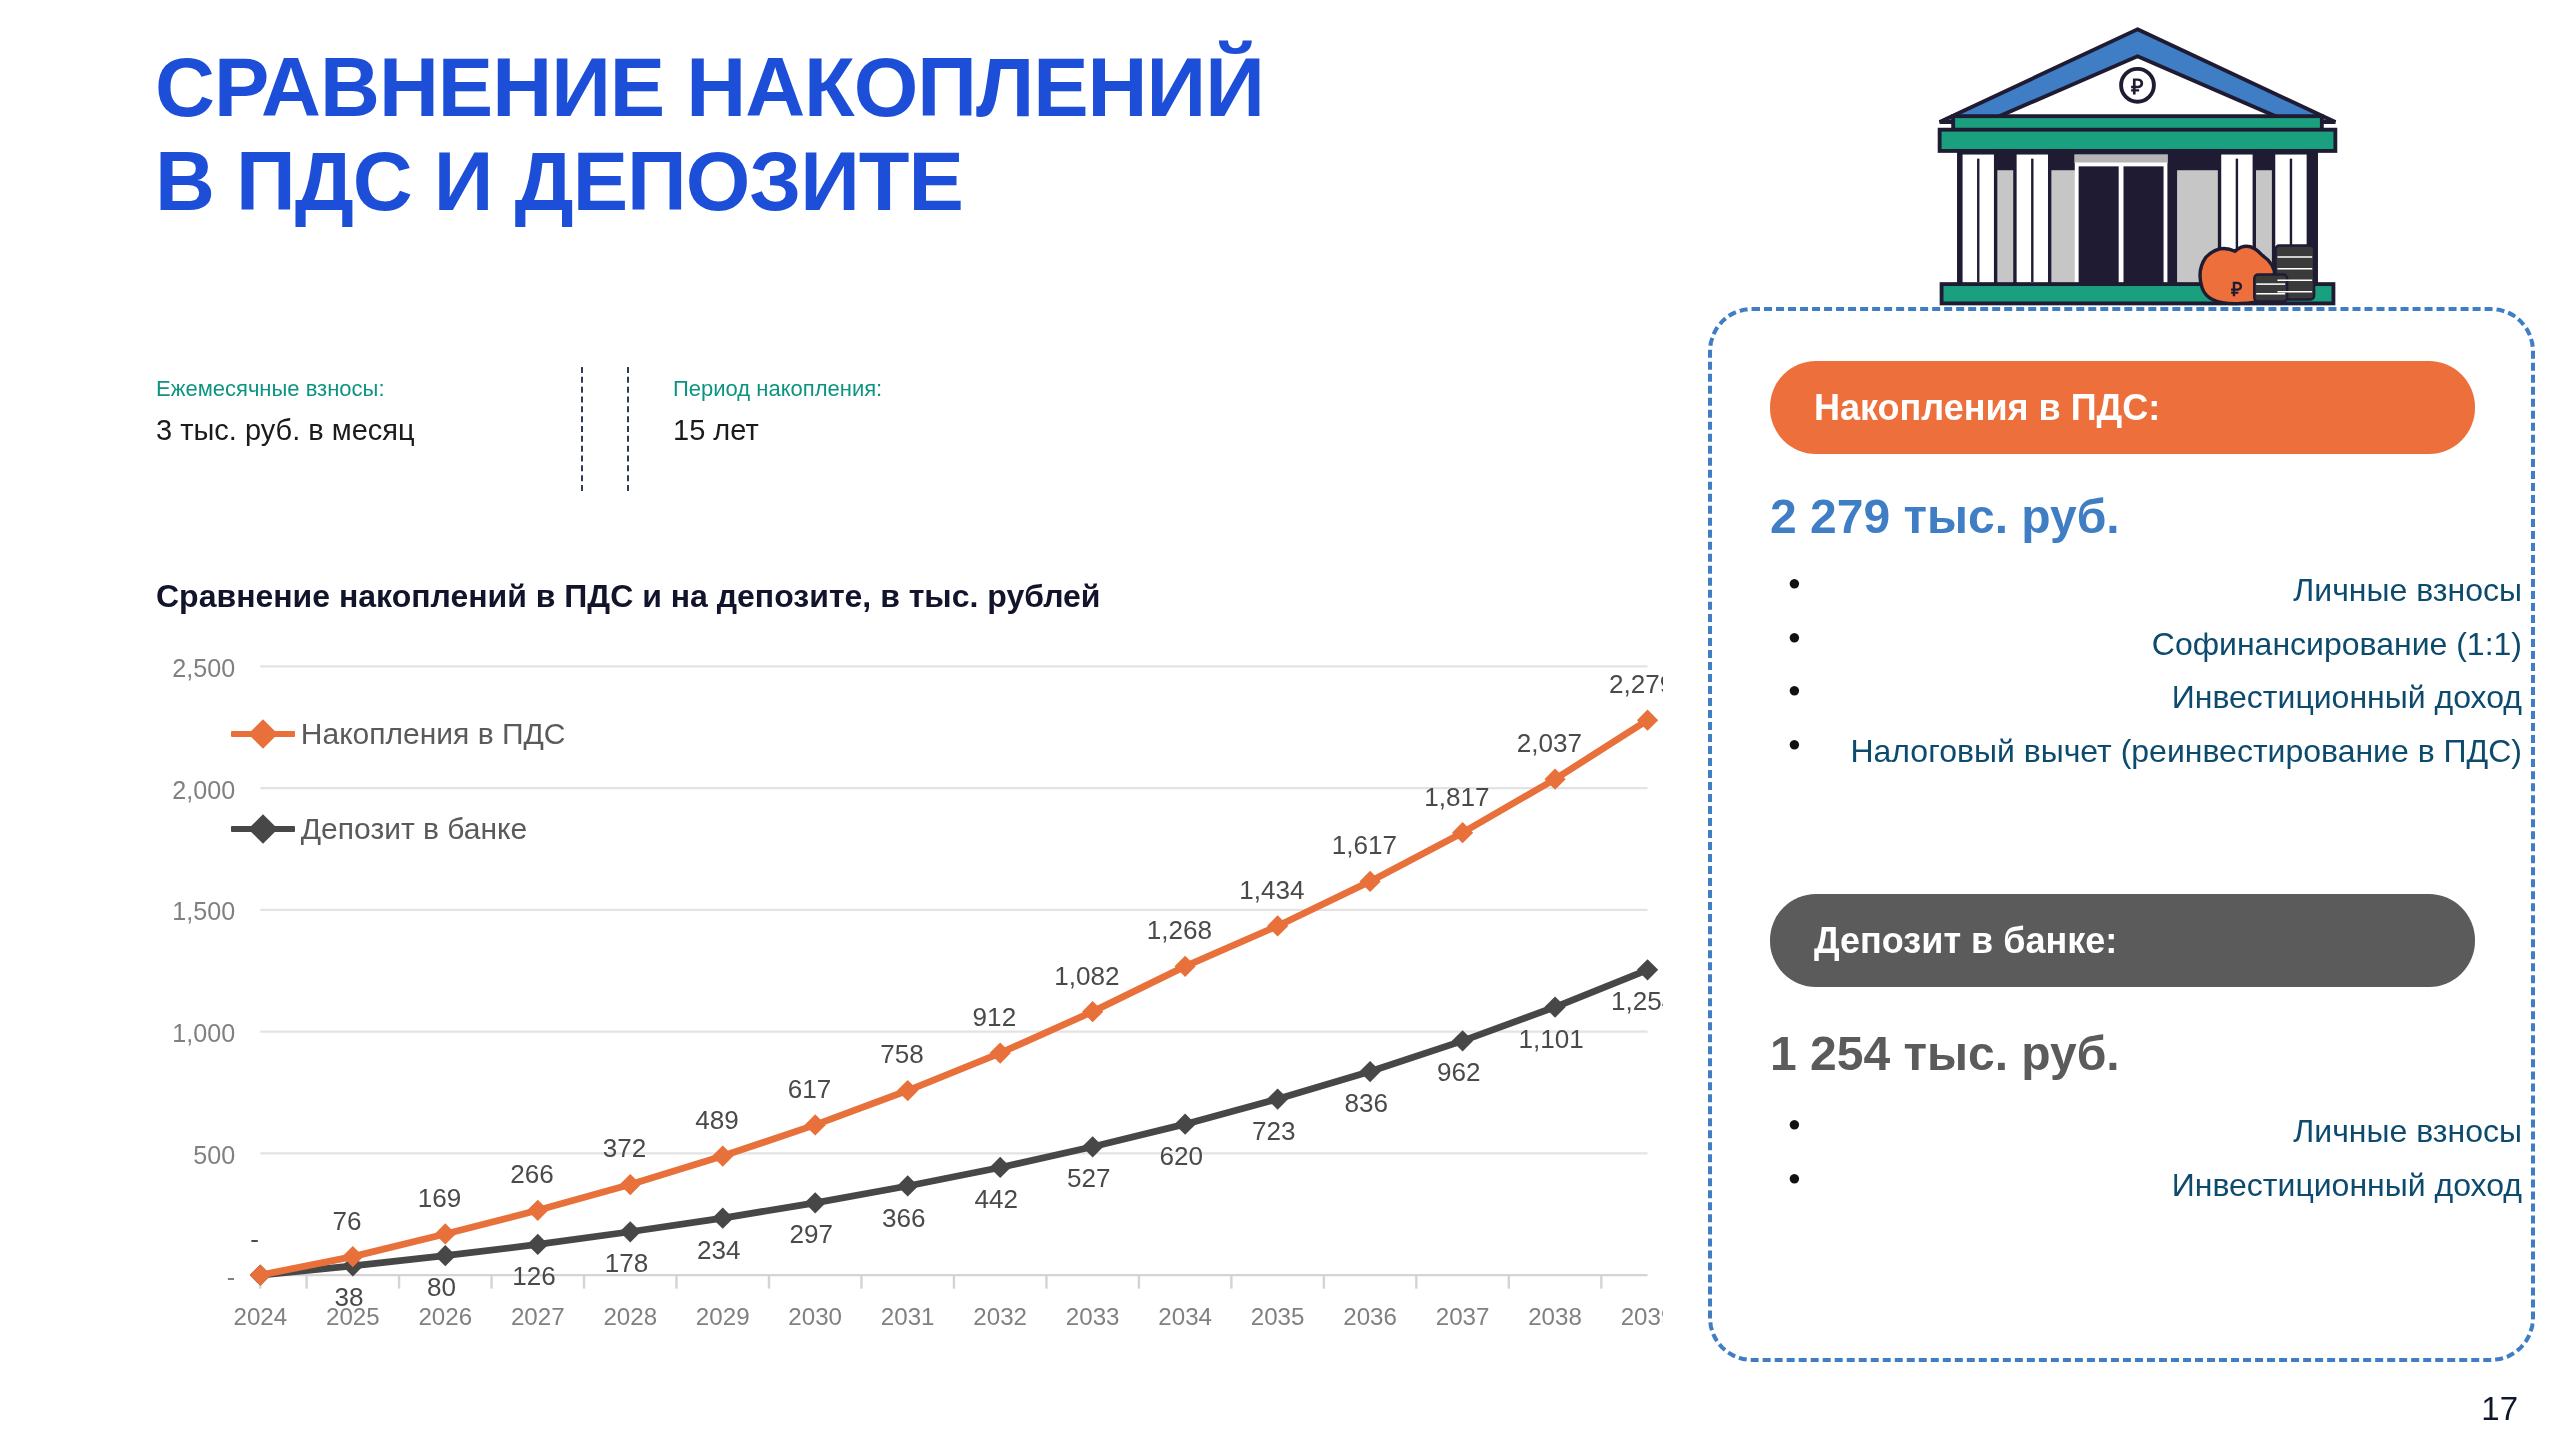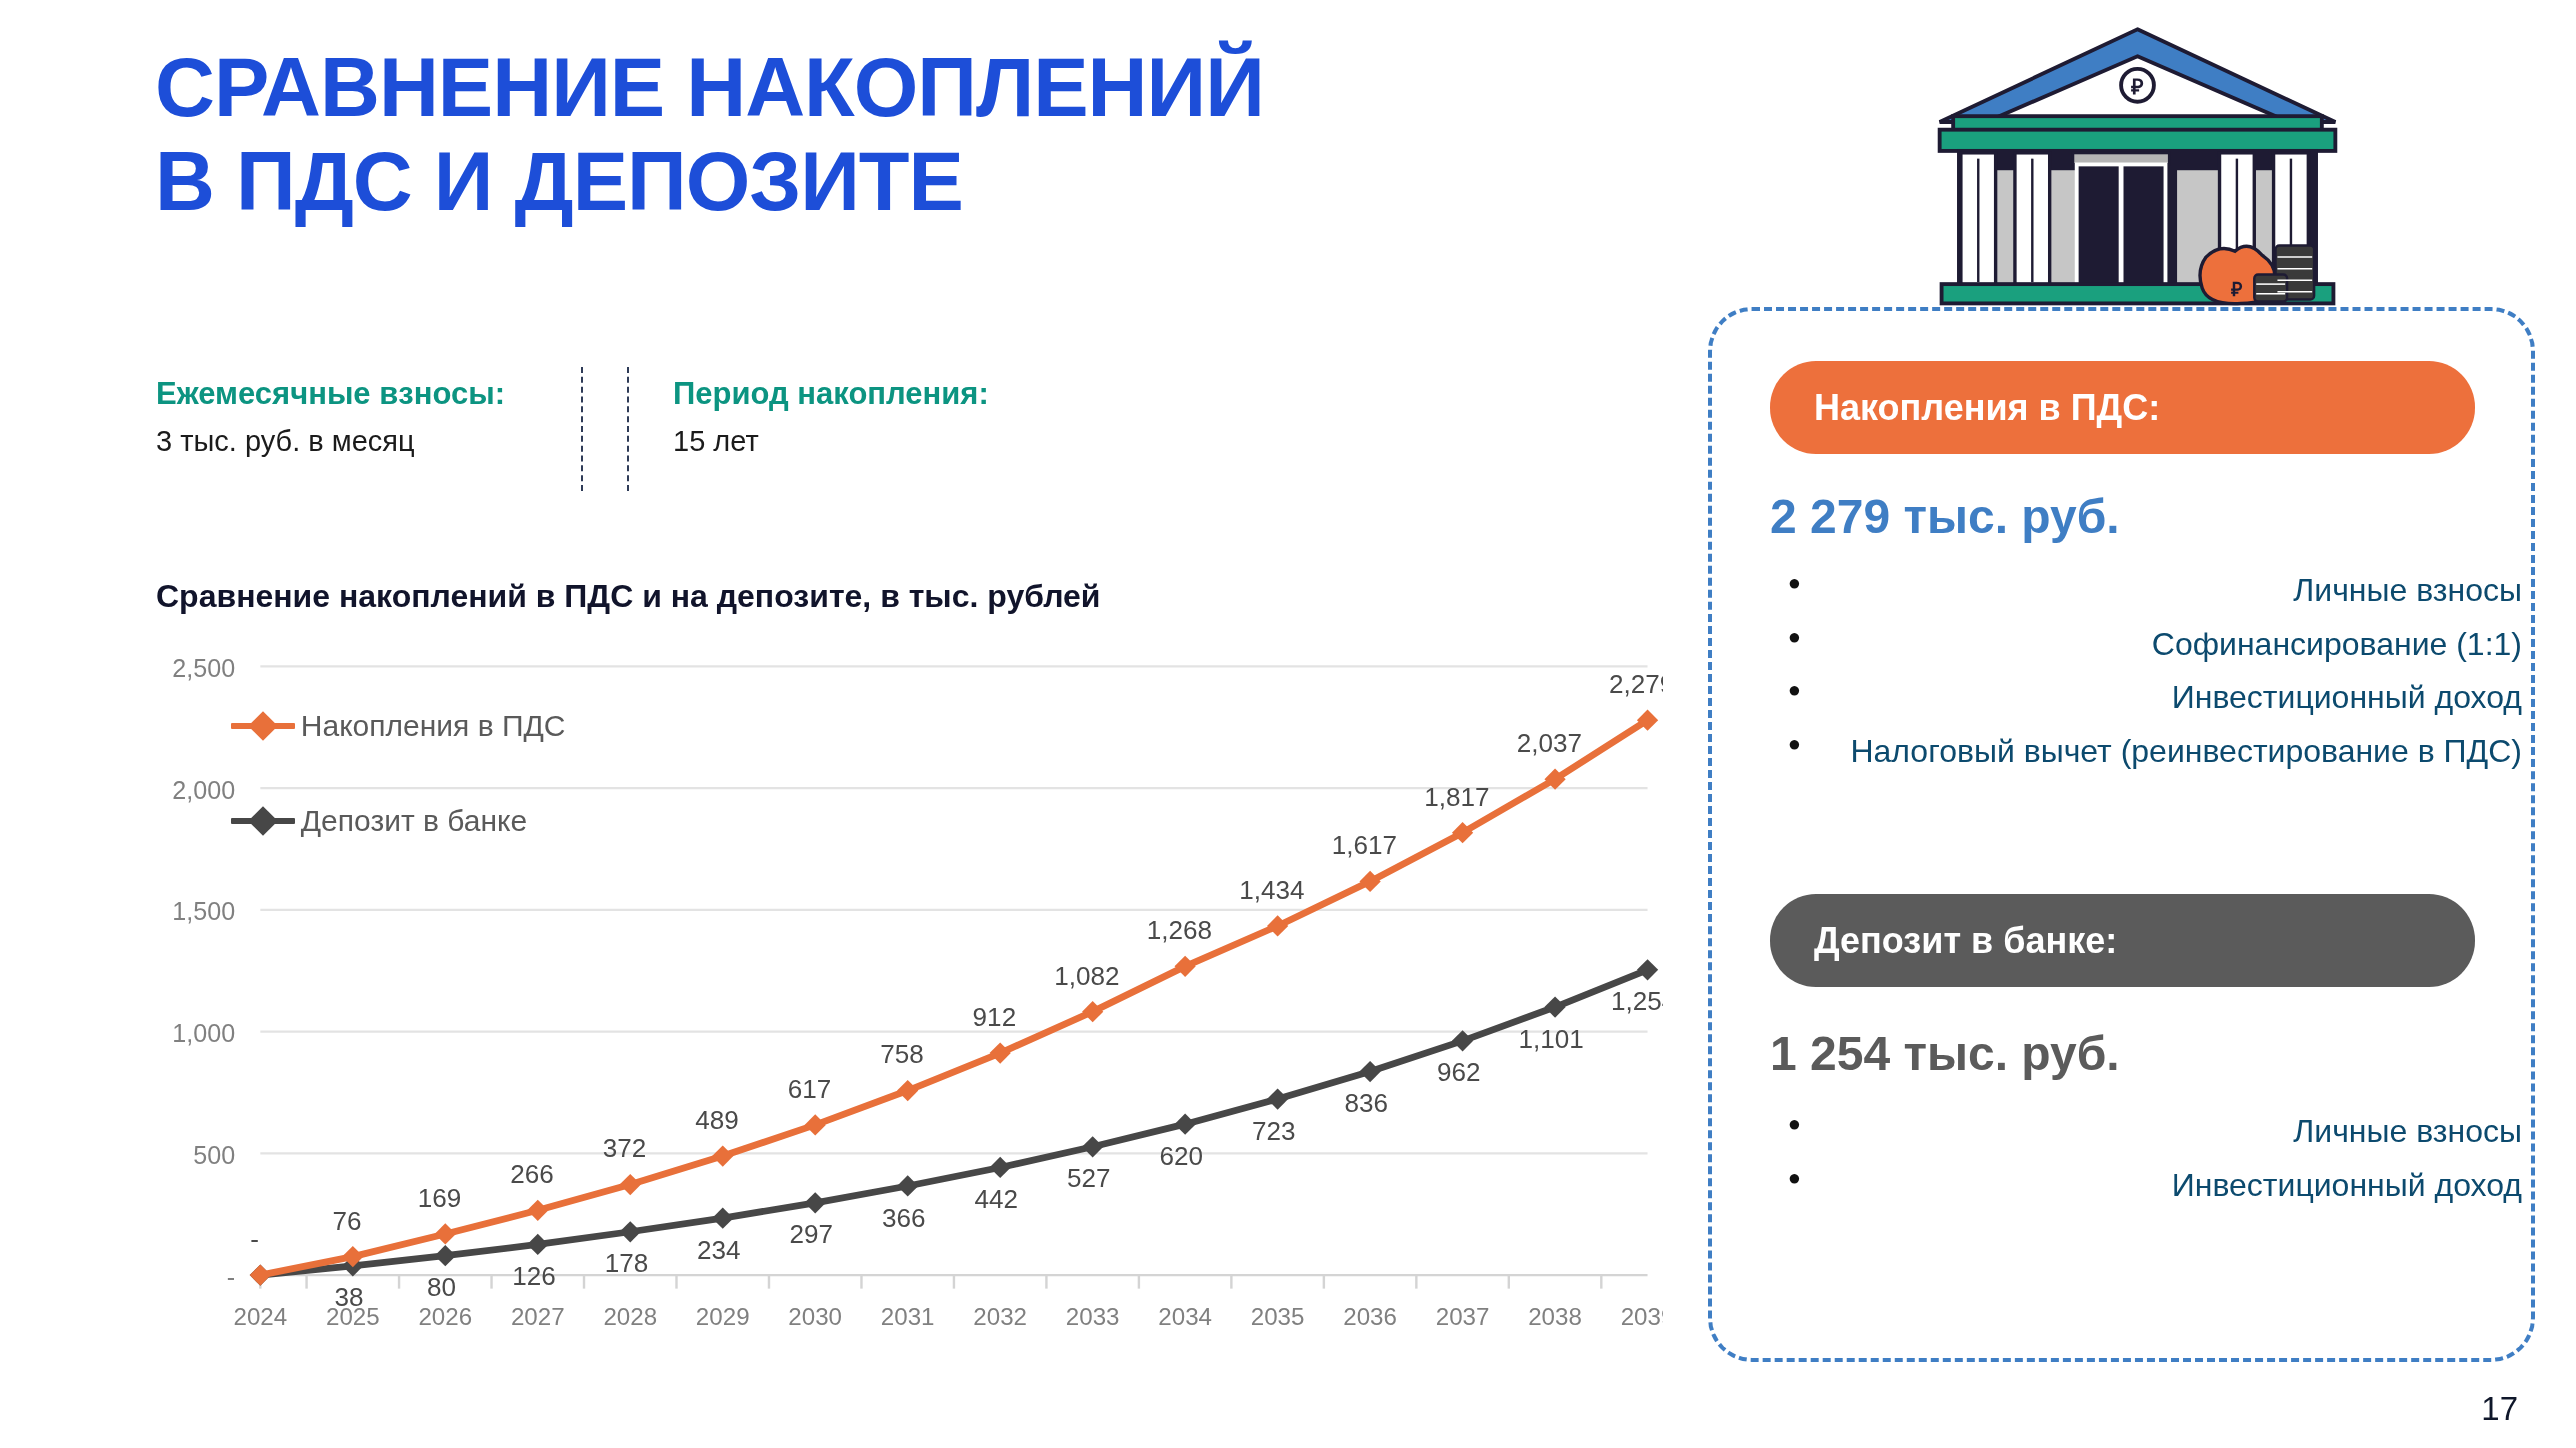--- a/index.html
+++ b/index.html
@@ -17,40 +17,40 @@
     font-size: 83px; font-weight: 700; line-height: 1.13;
     letter-spacing: -1px;
     color: #1d4ed8;
     text-transform: uppercase;
   }
   #title .ln { display: block; white-space: nowrap; }
 
   
   #stats { position: absolute; left: 156px; top: 375px; width: 1507px; height: 135px; display: flex; }
   .stat { position: relative; padding-right: 33px; }
-  .stat-label { font-size: 31px; font-weight: 700; color: #0C9481; line-height: 1.25; white-space: nowrap; }
+  .stat-label { font-size: 22px; font-weight: 400; color: #0C9481; line-height: 1.25; white-space: nowrap; }
   .stat-value { font-size: 29px; font-weight: 400; color: #1b1b1b; line-height: 1.3; margin-top: 9.7px; white-space: nowrap; }
   .vsep {
     width: 0; border-left: 2.9px dashed #2E3B57;
     height: 124px; margin: -7.7px 44px 0 0; align-self: flex-start;
   }
   #stat-1 { width: 425px; }
   #stat-2 { width: 464px; }
   #stat-3 { width: 454px; }
 
   
   #chart-title {
     position: absolute; left: 156px; top: 578px;
     font-size: 32px; font-weight: 700; color: #11142B; white-space: nowrap;
   }
   #chart-wrap { position: absolute; left: 156px; top: 649px; width: 1507px; height: 715px; }
   #chart-svg { position: absolute; left: 0; top: 0; width: 1507px; height: 715px; }
 
   
-  #legend { position: absolute; left: 0; top: 0; width: 1507px; height: 715px; pointer-events: none; }
+  #legend { position: absolute; left: 0; top: 8px; width: 1507px; height: 715px; pointer-events: none; }
   .lg-item { position: absolute; display: flex; align-items: center; gap: 0px; }
   .lg-line { width: 64px; height: 6.8px; border-radius: 1px; position: relative; }
   .lg-line::after {
     content: ""; position: absolute; left: 50%; top: 50%;
     width: 21px; height: 21px; transform: translate(-50%,-50%) rotate(45deg);
   }
   .lg-pds .lg-line { background: #E8703A; }
   .lg-pds .lg-line::after { background: #E8703A; }
   .lg-dep .lg-line { background: #474747; }
   .lg-dep .lg-line::after { background: #474747; }

